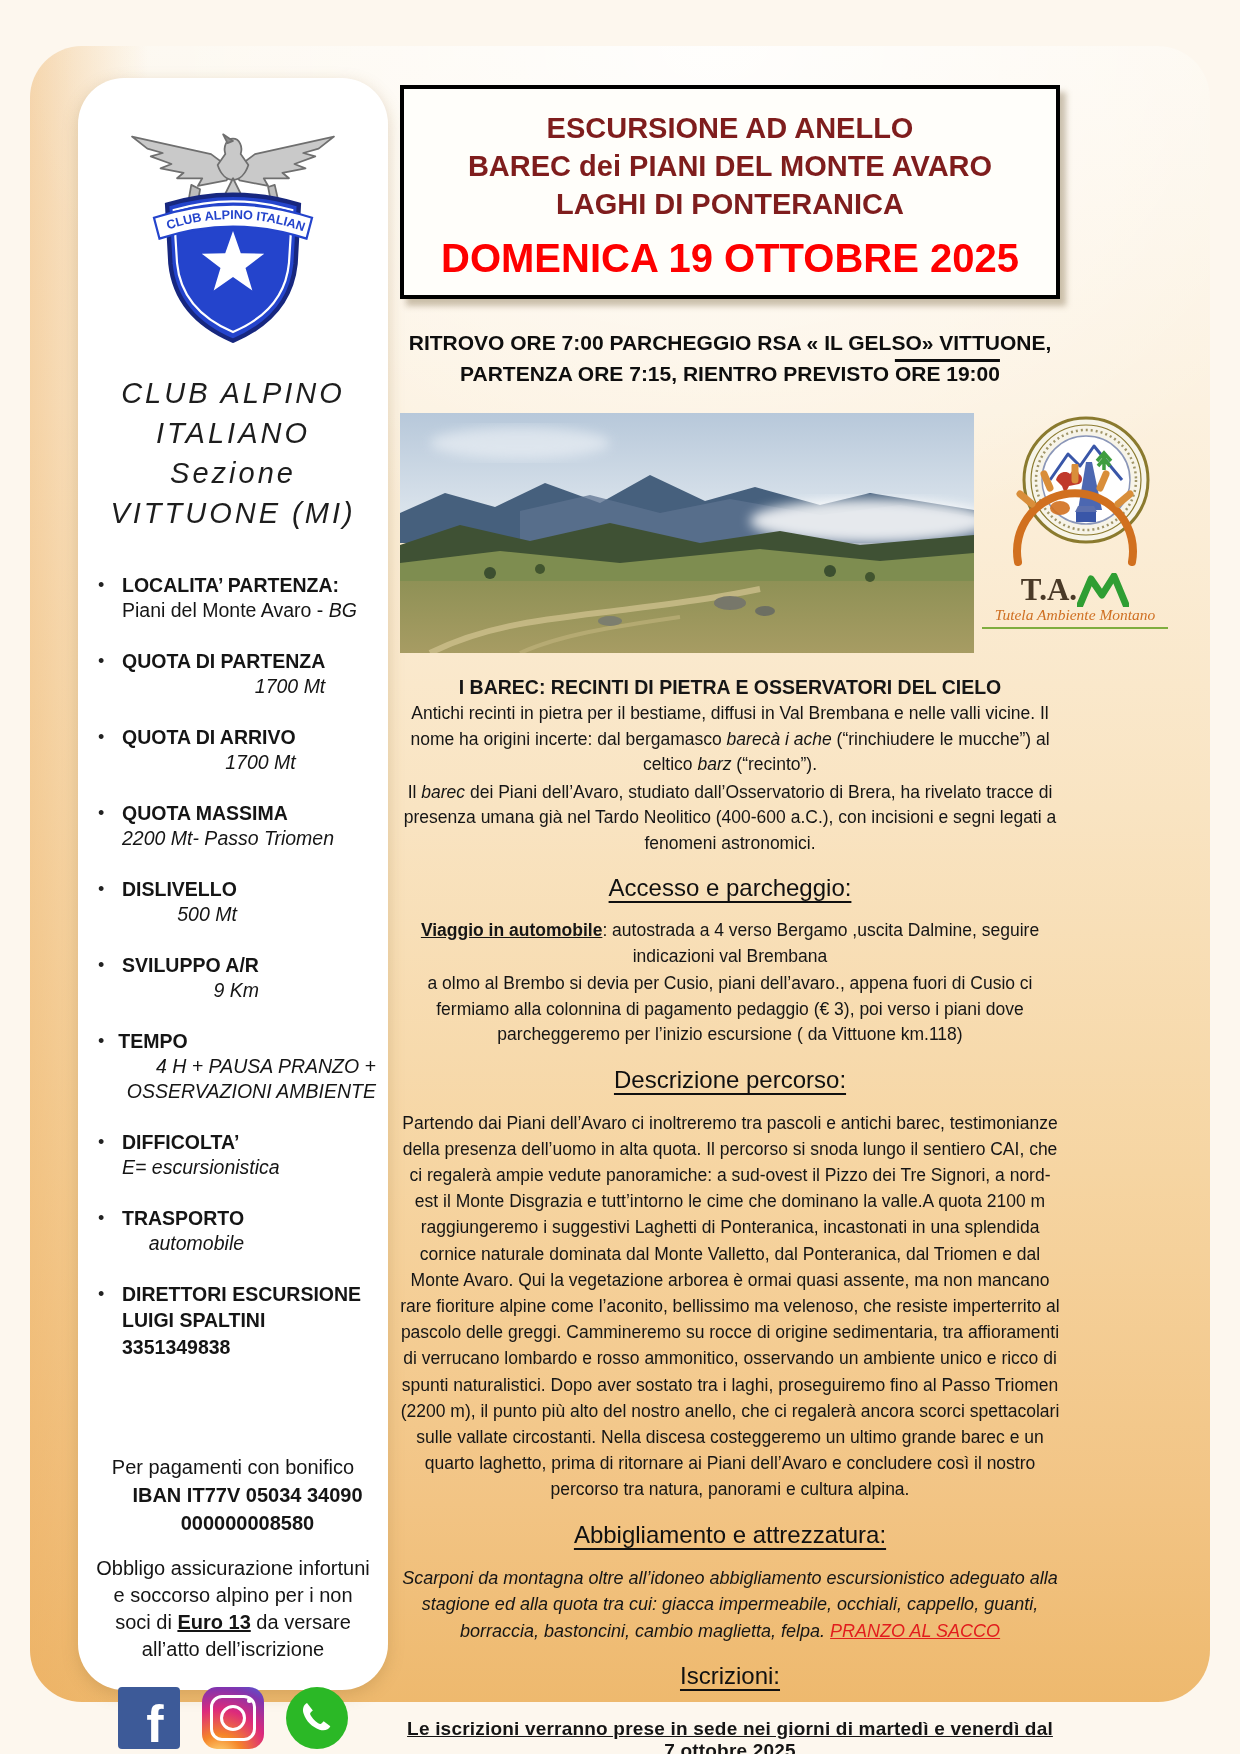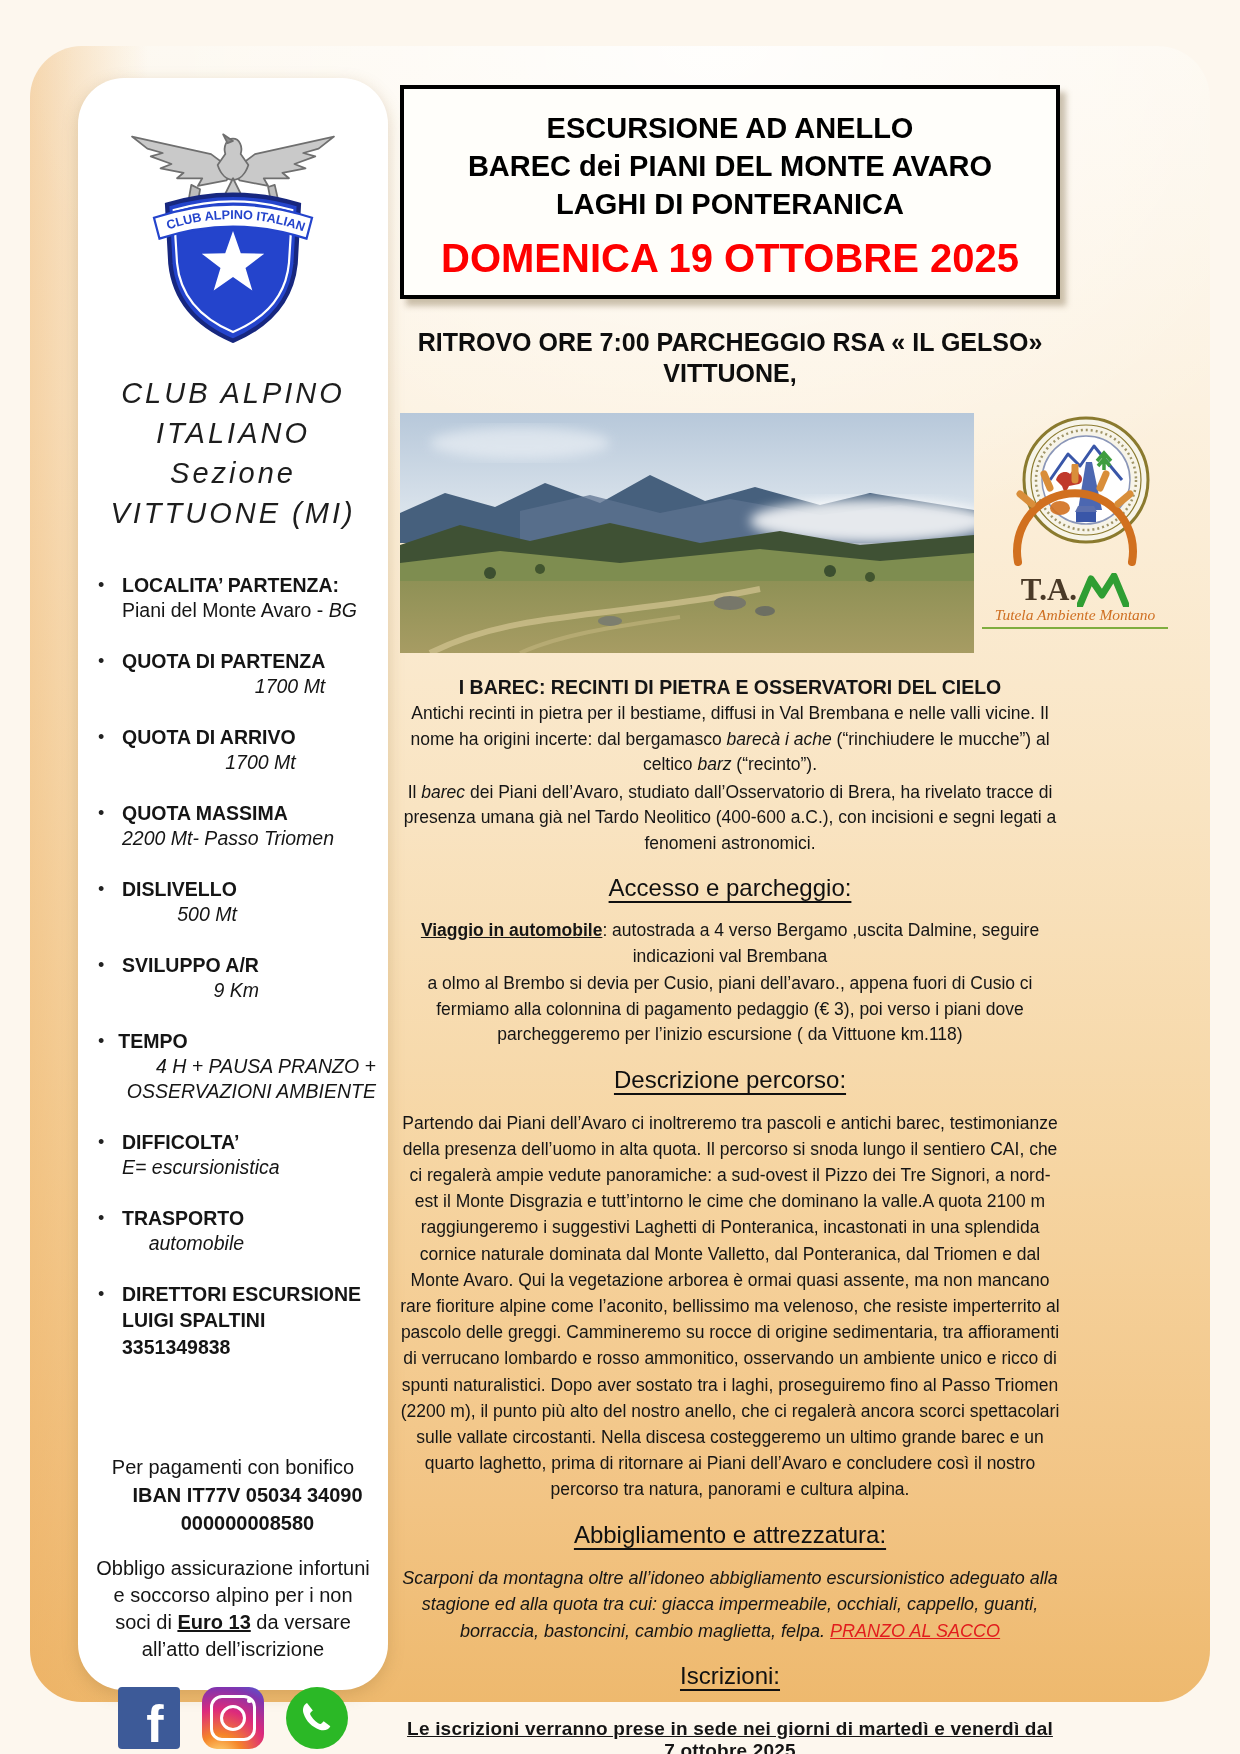--- a/index.html
+++ b/index.html
@@ -41,23 +41,23 @@
   .ig .frame{position:absolute;inset:8px;border:3.5px solid #fff;border-radius:12px;}
   .ig .lens{position:absolute;left:50%;top:50%;width:20px;height:20px;border:3.5px solid #fff;border-radius:50%;transform:translate(-50%,-50%);}
   .ig .dot{position:absolute;right:12px;top:11px;width:5px;height:5px;background:#fff;border-radius:50%;}
   .wa{background:#2bb826;border-radius:50%;display:flex;align-items:center;justify-content:center;}
   
   .main{position:absolute;left:400px;top:85px;width:660px;}
   .title-box{
     border:4px solid #000;background:#fffefa;text-align:center;
     padding:20px 6px 14px;box-shadow:6px 7px 6px rgba(110,85,45,.35);
   }
-  .t-blue{color:#000000;font-weight:700;font-size:29px;line-height:38px;}
+  .t-blue{color:#7f1d1d;font-weight:700;font-size:29px;line-height:38px;}
   .t-red{color:#fe0000;font-weight:700;font-size:40px;line-height:46px;margin-top:12px;}
-  .meeting{margin-top:28px;text-align:center;font-weight:700;font-size:25px;line-height:31px;color:#0e0e0e;}
+  .meeting{margin-top:28px;text-align:center;font-weight:700;font-size:21px;line-height:31px;color:#0e0e0e;}
   .over{text-decoration:overline;text-decoration-thickness:2.5px;}
   .photo-row{margin-top:24px;height:240px;position:relative;}
   .photo{display:block;width:574px;height:240px;}
   .sec{text-align:center;}
   .sec-title-sm{margin-top:22px;font-weight:700;font-size:19.5px;line-height:24px;}
   .body-txt{font-size:17.5px;line-height:25.5px;margin-top:2px;}
   .h-big{
     margin:10px 0 8px;font-weight:400;font-size:24px;line-height:44px;color:#101010;
     text-decoration:underline;text-decoration-thickness:2px;text-underline-offset:5px;
   }
@@ -219,20 +219,21 @@
 
   <div class="title-box">
     <div class="t-blue">ESCURSIONE AD ANELLO</div>
     <div class="t-blue">BAREC dei PIANI DEL MONTE AVARO</div>
     <div class="t-blue">LAGHI DI PONTERANICA</div>
     <div class="t-red">DOMENICA 19 OTTOBRE 2025</div>
   </div>
 
   <div class="meeting">
     <div>RITROVO ORE 7:00 PARCHEGGIO RSA « IL GELSO» VITTUONE,</div>
+    <div><span>PARTENZA ORE 7:15, RIENTRO PREVISTO </span><span class="over">ORE 19:00</span></div>
   </div>
 
   <div class="photo-row">
     <svg class="photo" viewBox="0 0 574 240">
       <defs>
         <linearGradient id="sky" x1="0" y1="0" x2="0" y2="1">
           <stop offset="0" stop-color="#b7c8da"></stop>
             <stop offset="1" stop-color="#e3eaf0"></stop>
         </linearGradient>
         <linearGradient id="meadow" x1="0" y1="0" x2="0" y2="1">

